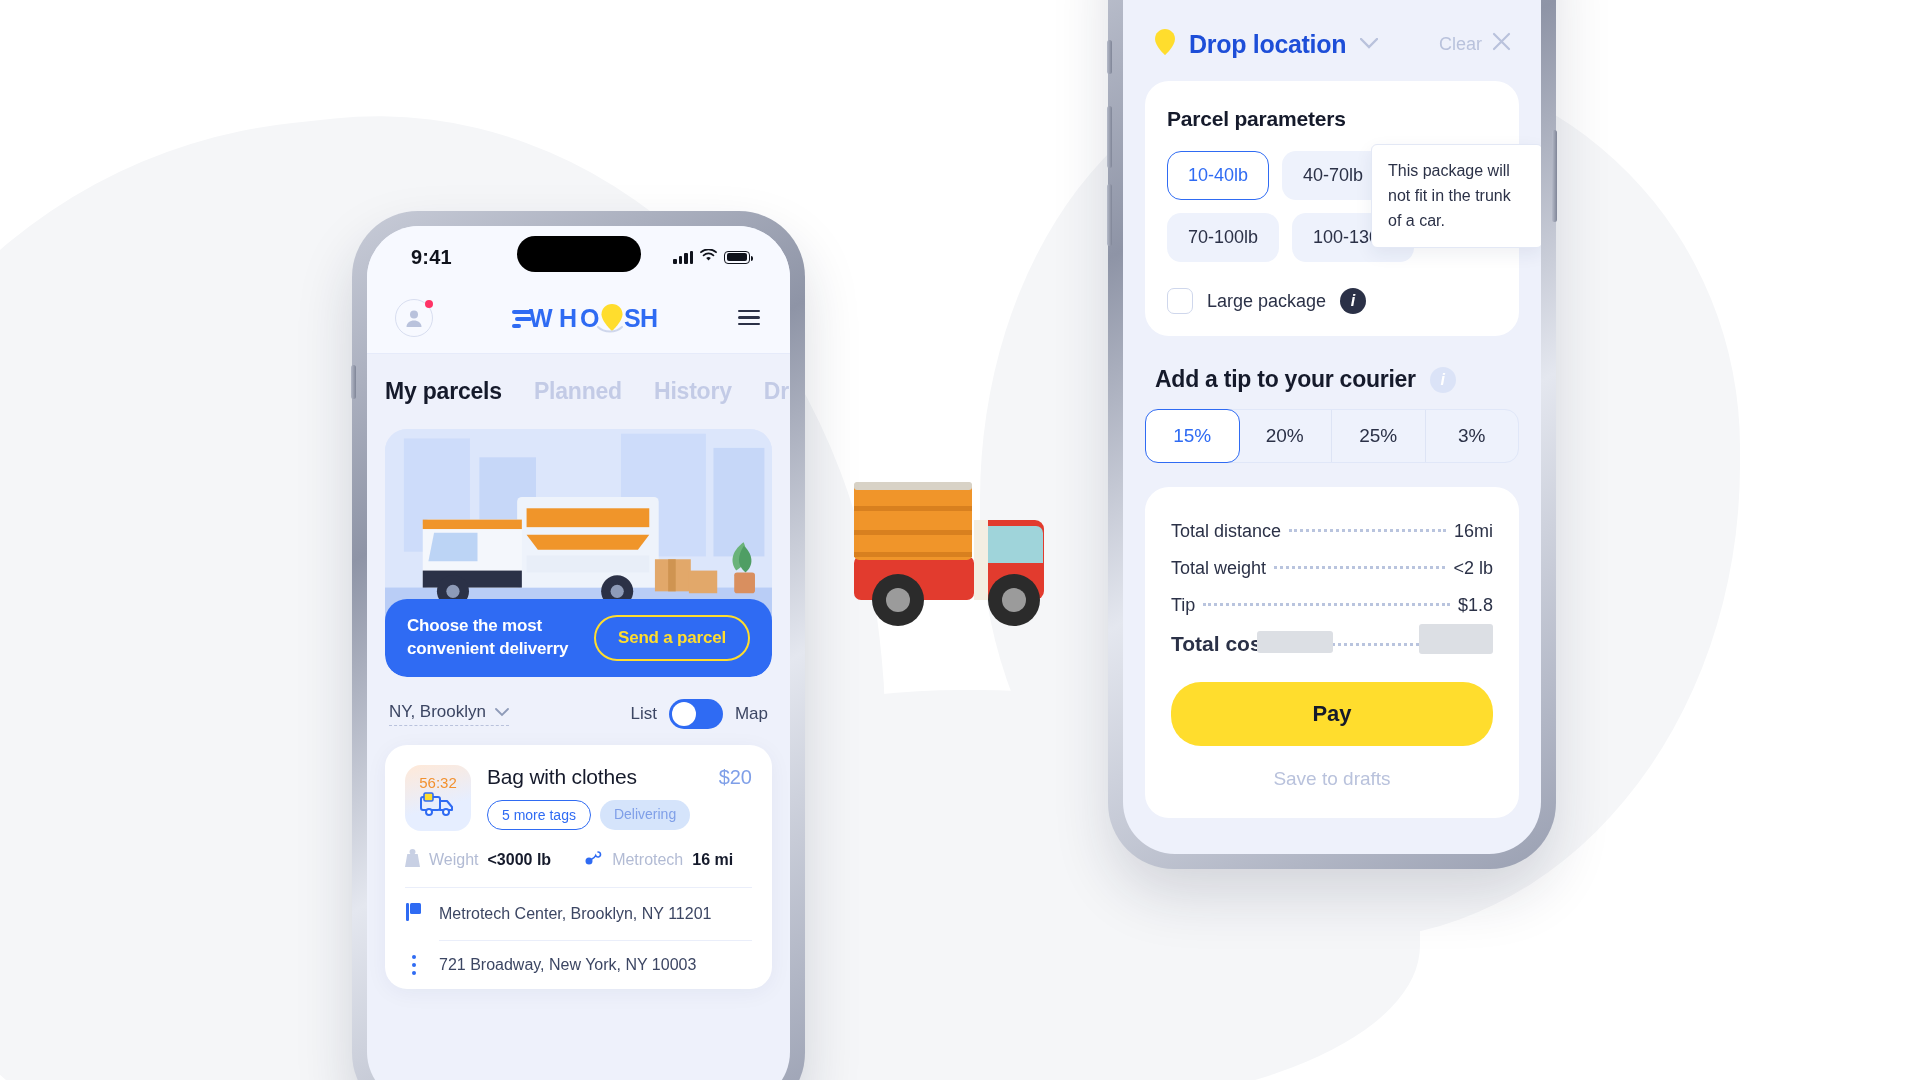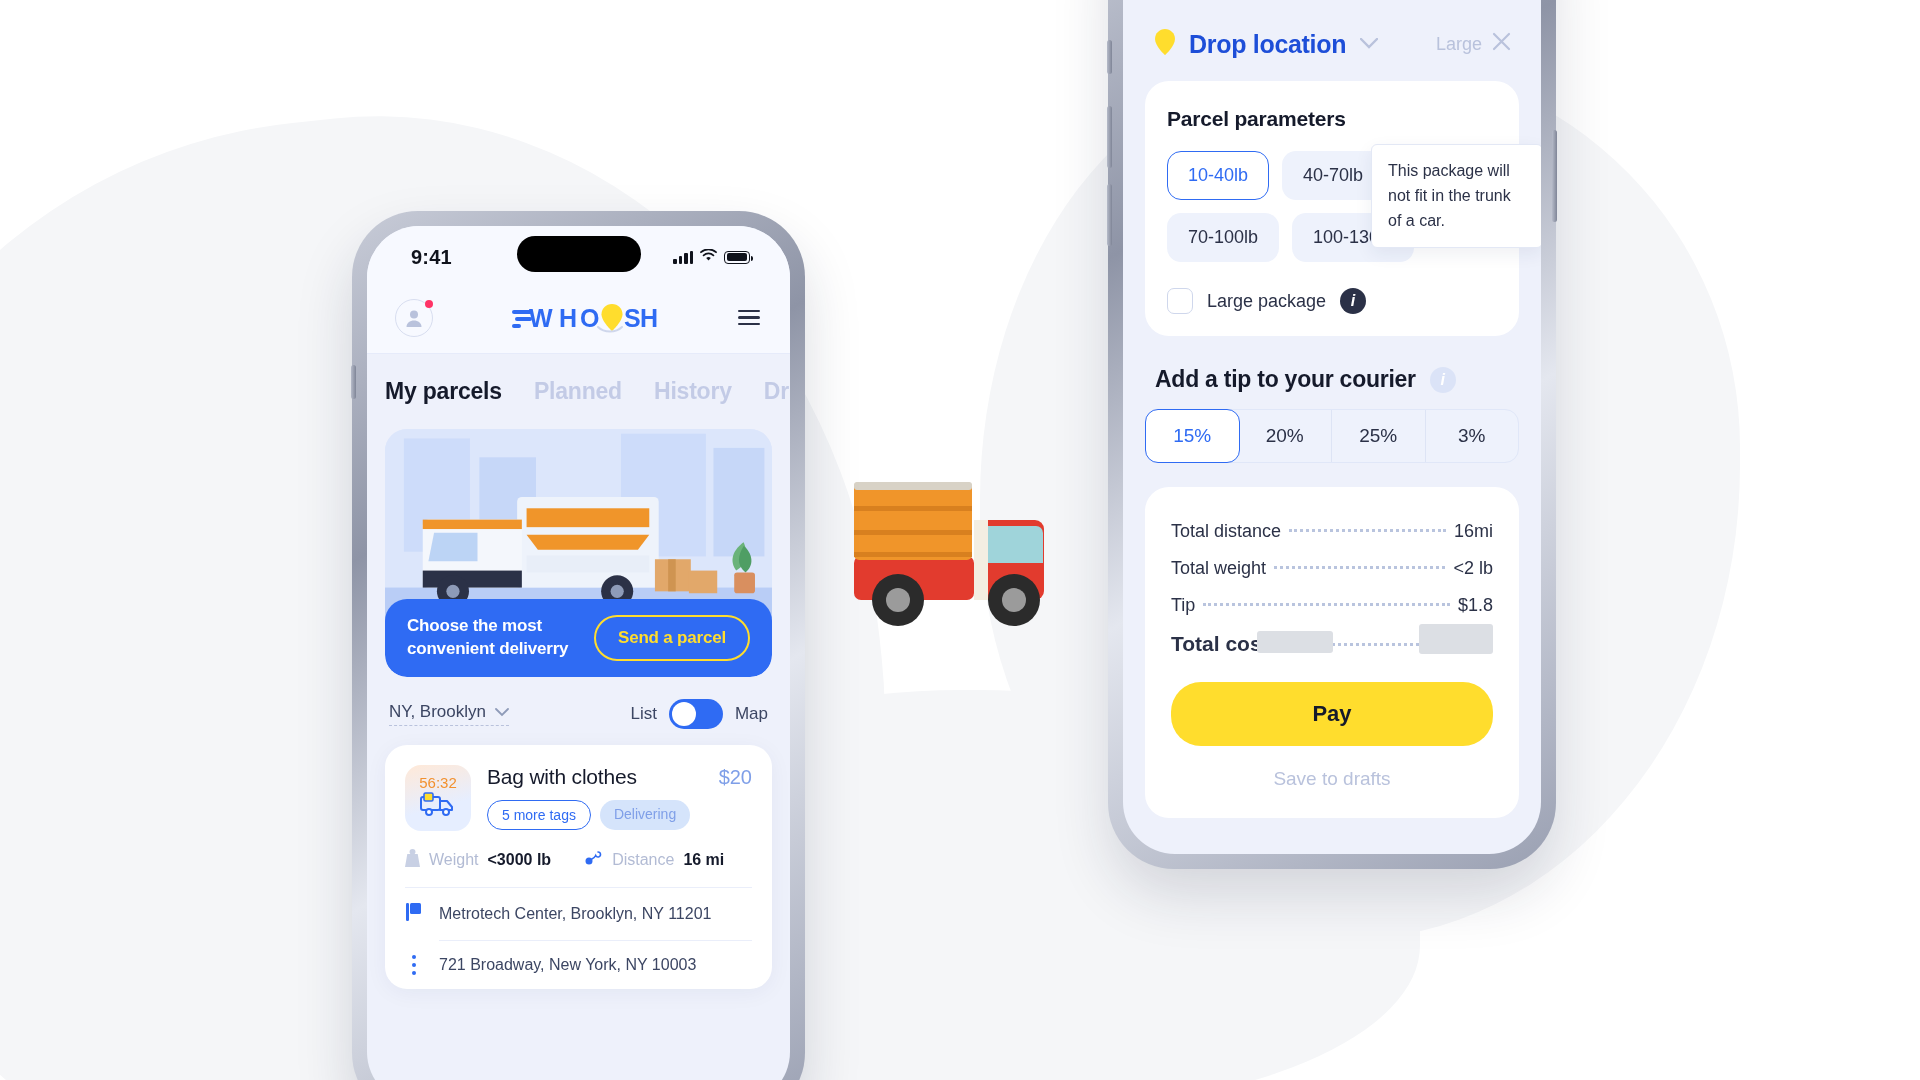--- a/index.html
+++ b/index.html
@@ -236,21 +236,21 @@
             </svg>
         </span>
         <span class="drop-title">Drop location</span>
         <span>
           <svg width="18" height="11" viewBox="0 0 18 11">
               <path d="M1 1l8 8 8-8" stroke="#b9c2dc" stroke-width="2.4" fill="none" stroke-linecap="round"></path>
             </svg>
         </span>
       </div>
       <div class="clear-wrap">
-        <span>Large</span>
+        <span>Clear</span>
         <span>
           <svg width="19" height="19" viewBox="0 0 19 19">
               <path d="M2 2l15 15M17 2L2 17" stroke="#b9c2dc" stroke-width="2.2" stroke-linecap="round"></path>
             </svg>
         </span>
       </div>
     </div>
 
     <div class="sheet">
       <div class="sheet-title">Parcel parameters</div>
@@ -490,21 +490,21 @@
           <span>Weight</span>
           <b>&lt;3000 lb</b>
         </div>
         <div class="meta">
           <span>
             <svg width="18" height="18" viewBox="0 0 18 18">
                 <circle cx="4" cy="12" r="3.5" fill="#2f6bf3"></circle>
                 <path d="M13 3a2.5 2.5 0 11-2.3 3.5c-1 2.2-3 3.5-5 4.3" stroke="#2f6bf3" stroke-width="1.6" fill="none" stroke-linecap="round"></path>
               </svg>
           </span>
-          <span>Distance</span>
+          <span>Metrotech</span>
           <b>16 mi</b>
         </div>
       </div>
 
       <div class="addr-row">
         <span>
           <svg width="18" height="20" viewBox="0 0 18 20">
               <rect x="1" y="1" width="3" height="18" rx="1.2" fill="#2f6bf3"></rect>
               <rect x="5" y="1" width="11" height="11" rx="1.5" fill="#2f6bf3"></rect>
             </svg>

